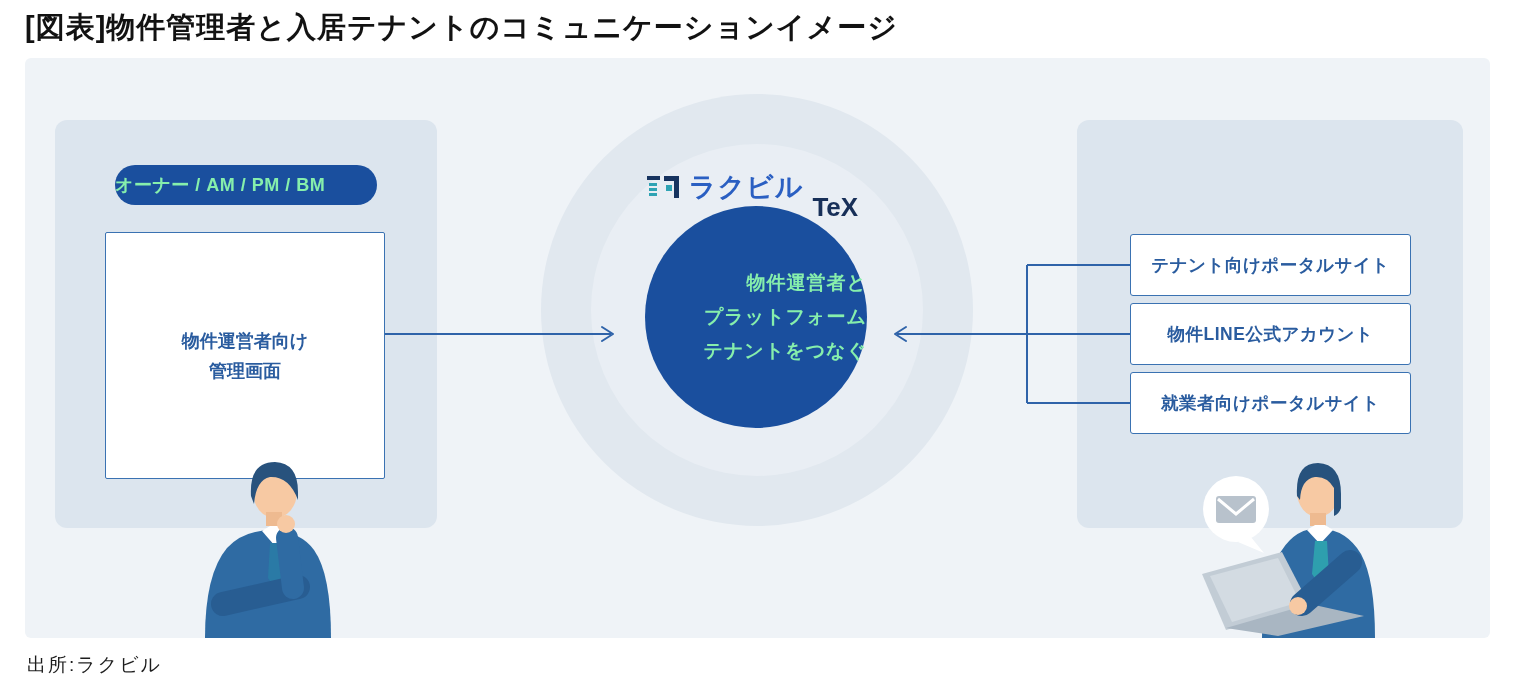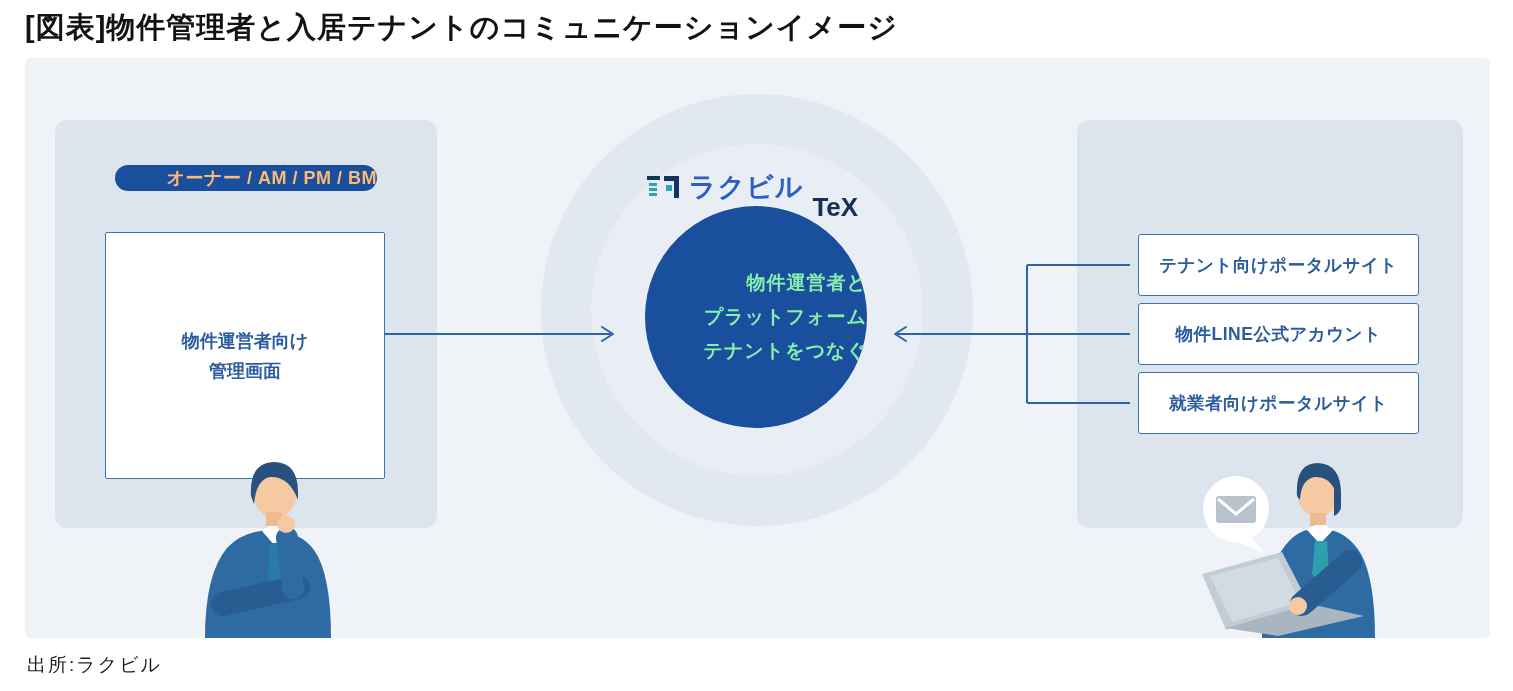--- a/index.html
+++ b/index.html
@@ -37,33 +37,33 @@
     display:flex;flex-direction:column;align-items:flex-end;justify-content:center;
     color:#86efac;font-size:19px;font-weight:700;line-height:34px;letter-spacing:1px;text-align:center;
   }
   .logo-row{
     position:absolute;left:512px;top:112px;width:430px;height:34px;
     display:flex;align-items:center;justify-content:center;gap:7px;
   }
   .logo-main{font-size:27px;font-weight:800;color:var(--logo-blue);letter-spacing:1px;}
   .logo-sub{font-size:26px;font-weight:800;color:var(--logo-navy);margin-left:2px;margin-top:40px;}
   .pill{
-    position:absolute;top:107px;height:26px;background:var(--navy);border-radius:22px;
-    display:flex;align-items:center;justify-content:flex-end;
-    color:#fdba74;font-size:18px;font-weight:700;letter-spacing:0.5px;
+    position:absolute;top:107px;height:40px;background:var(--navy);border-radius:22px;
+    display:flex;align-items:center;justify-content:flex-start;
+    color:#86efac;font-size:18px;font-weight:700;letter-spacing:0.5px;
   }
   .pill.owner{left:90px;width:262px;}
   .pill.tenant{left:1112px;width:264px;}
   .white-box{
     position:absolute;background:#fff;border:1px solid var(--box-border);
     display:flex;align-items:center;justify-content:center;text-align:center;
     color:var(--box-text);font-weight:700;
   }
   .admin-box{left:80px;top:174px;width:280px;height:247px;font-size:18px;line-height:30px;border-radius:2px;}
-  .rbox{left:1105px;width:281px;height:62px;font-size:17.5px;border-radius:3px;letter-spacing:0.5px;margin-left:8px;}
+  .rbox{left:1105px;width:281px;height:62px;font-size:17.5px;border-radius:3px;letter-spacing:0.5px;}
   .rbox.b1{top:176px;}
   .rbox.b2{top:245px;}
   .rbox.b3{top:314px;}
   svg.connectors{position:absolute;left:0;top:0;width:1465px;height:580px;pointer-events:none;}
   .person{position:absolute;}
   .person.left{left:140px;top:396px;}
   .person.right{left:1125px;top:396px;}
   .source-caption{
     position:absolute;left:27px;top:652px;font-size:19px;color:#1c1c1c;letter-spacing:2px;
   }

